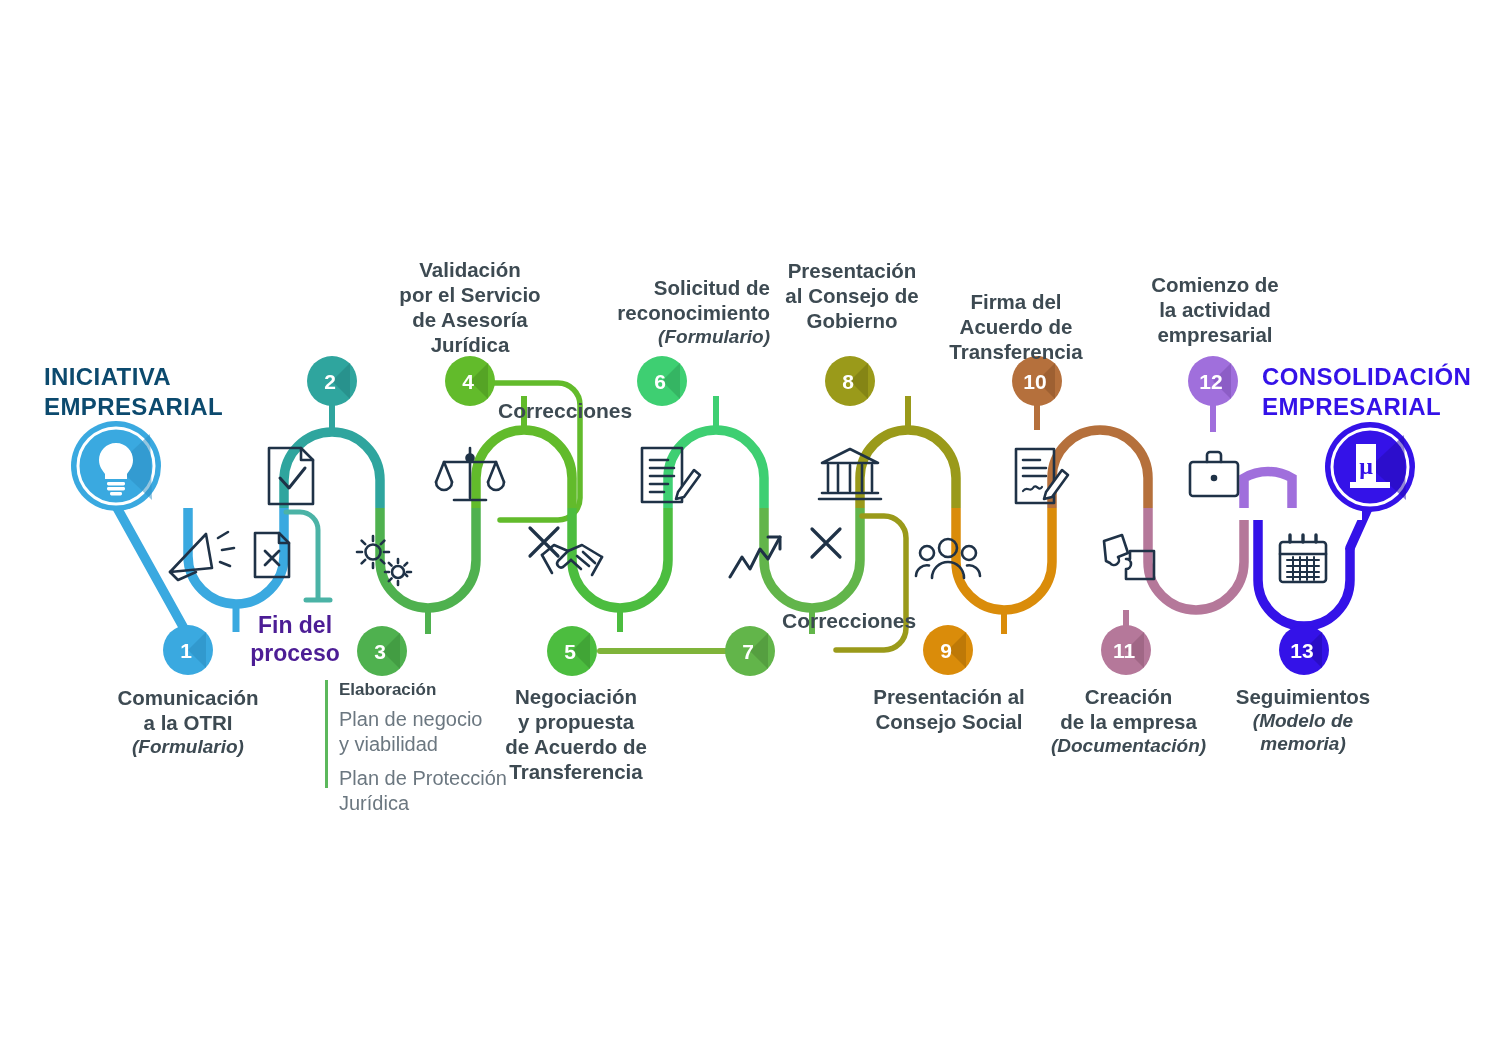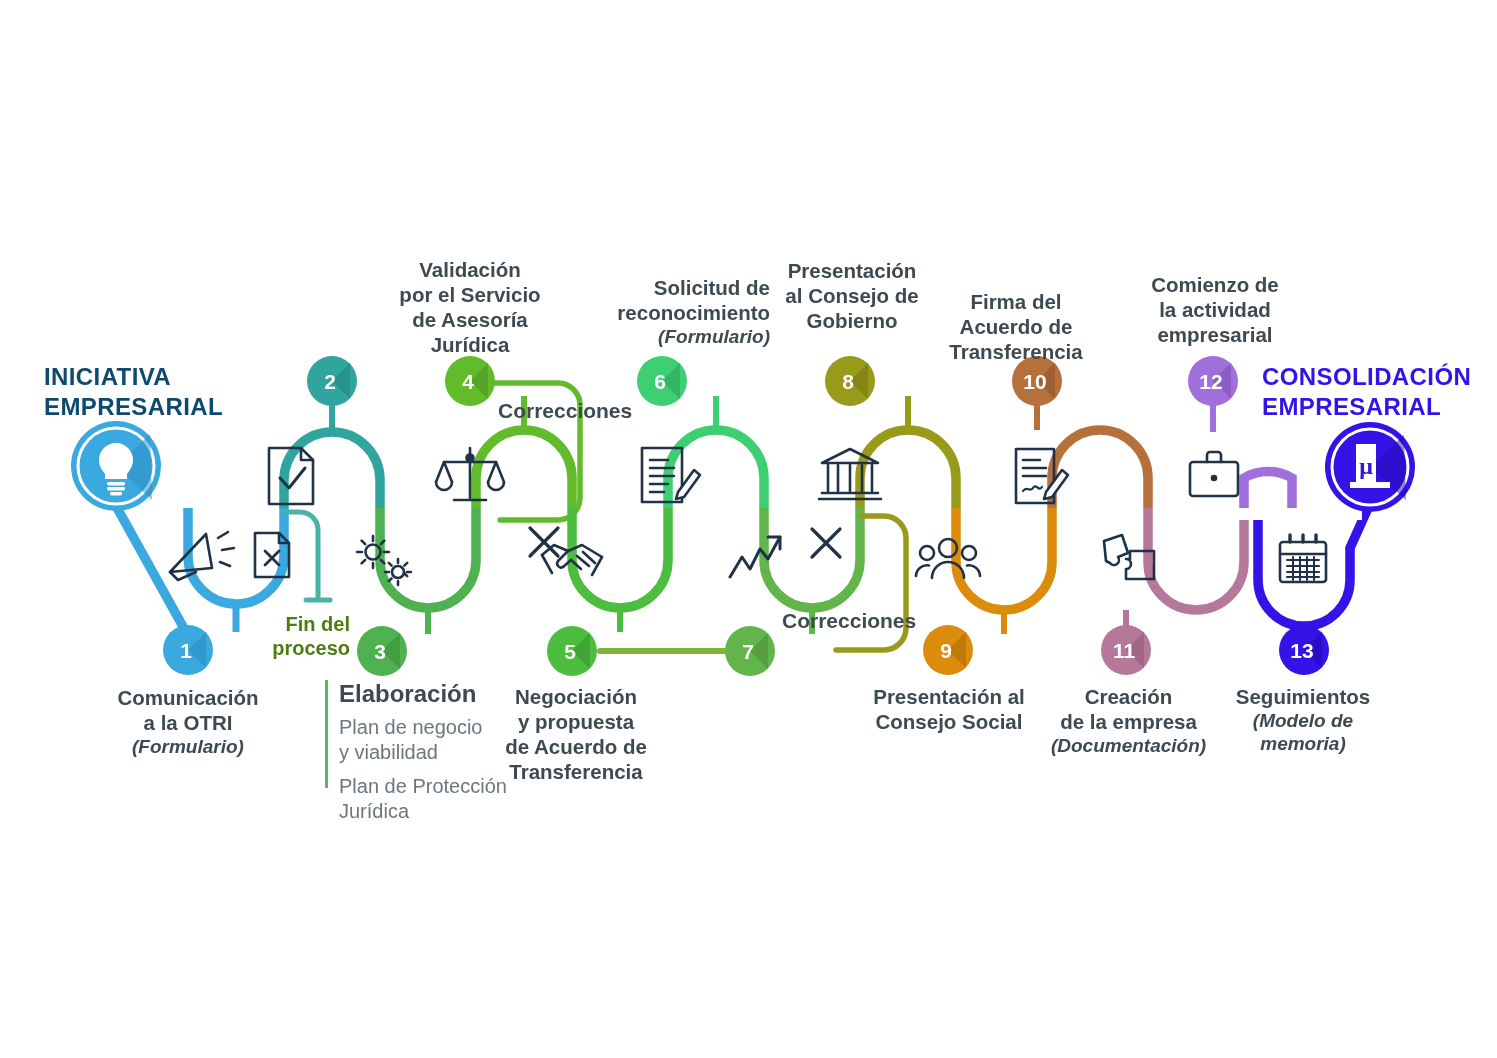--- a/index.html
+++ b/index.html
@@ -6,23 +6,23 @@
   body{width:1497px;height:1058px;position:relative;overflow:hidden;
        font-family:"Liberation Sans","DejaVu Sans",sans-serif;}
   #stage{position:absolute;left:0;top:0;width:1497px;height:1058px;}
   svg.flow{position:absolute;left:0;top:0;width:1497px;height:1058px;}
   .lbl{position:absolute;color:#3d4a52;line-height:1.22;}
   .top-label{font-size:20.5px;font-weight:700;text-align:center;}
   .bot-label{font-size:20.5px;font-weight:700;text-align:center;}
   .sub-it{font-style:italic;font-weight:700;font-size:19px;display:block;}
   .endcap{font-size:24px;font-weight:700;letter-spacing:.4px;line-height:1.25;}
   .corr{font-size:21px;font-weight:700;color:#3d4a52;text-align:center;}
-  .fin{font-size:20px;font-weight:700;color:#4d7c0f;text-align:right;line-height:1.2;}
+  .fin{font-size:23px;font-weight:700;color:#4c1d95;text-align:center;line-height:1.2;}
   .elab-block{position:absolute;text-align:left;}
-  .elab-title{font-size:24px;font-weight:700;color:#3d4a52;margin:0 0 7px 0;}
+  .elab-title{font-size:17px;font-weight:700;color:#3d4a52;margin:0 0 7px 0;}
   .elab-sub{font-size:20px;color:#6b7780;line-height:1.27;margin-bottom:8px;}
   .elab-bar{position:absolute;left:0;top:0;width:3px;background:#5cb85c;}
 </style>
 </head>
 <body>
 
 <div id="stage">
 
 <svg class="flow" viewBox="0 0 1497 1058" xmlns="http://www.w3.org/2000/svg">
   <defs>

